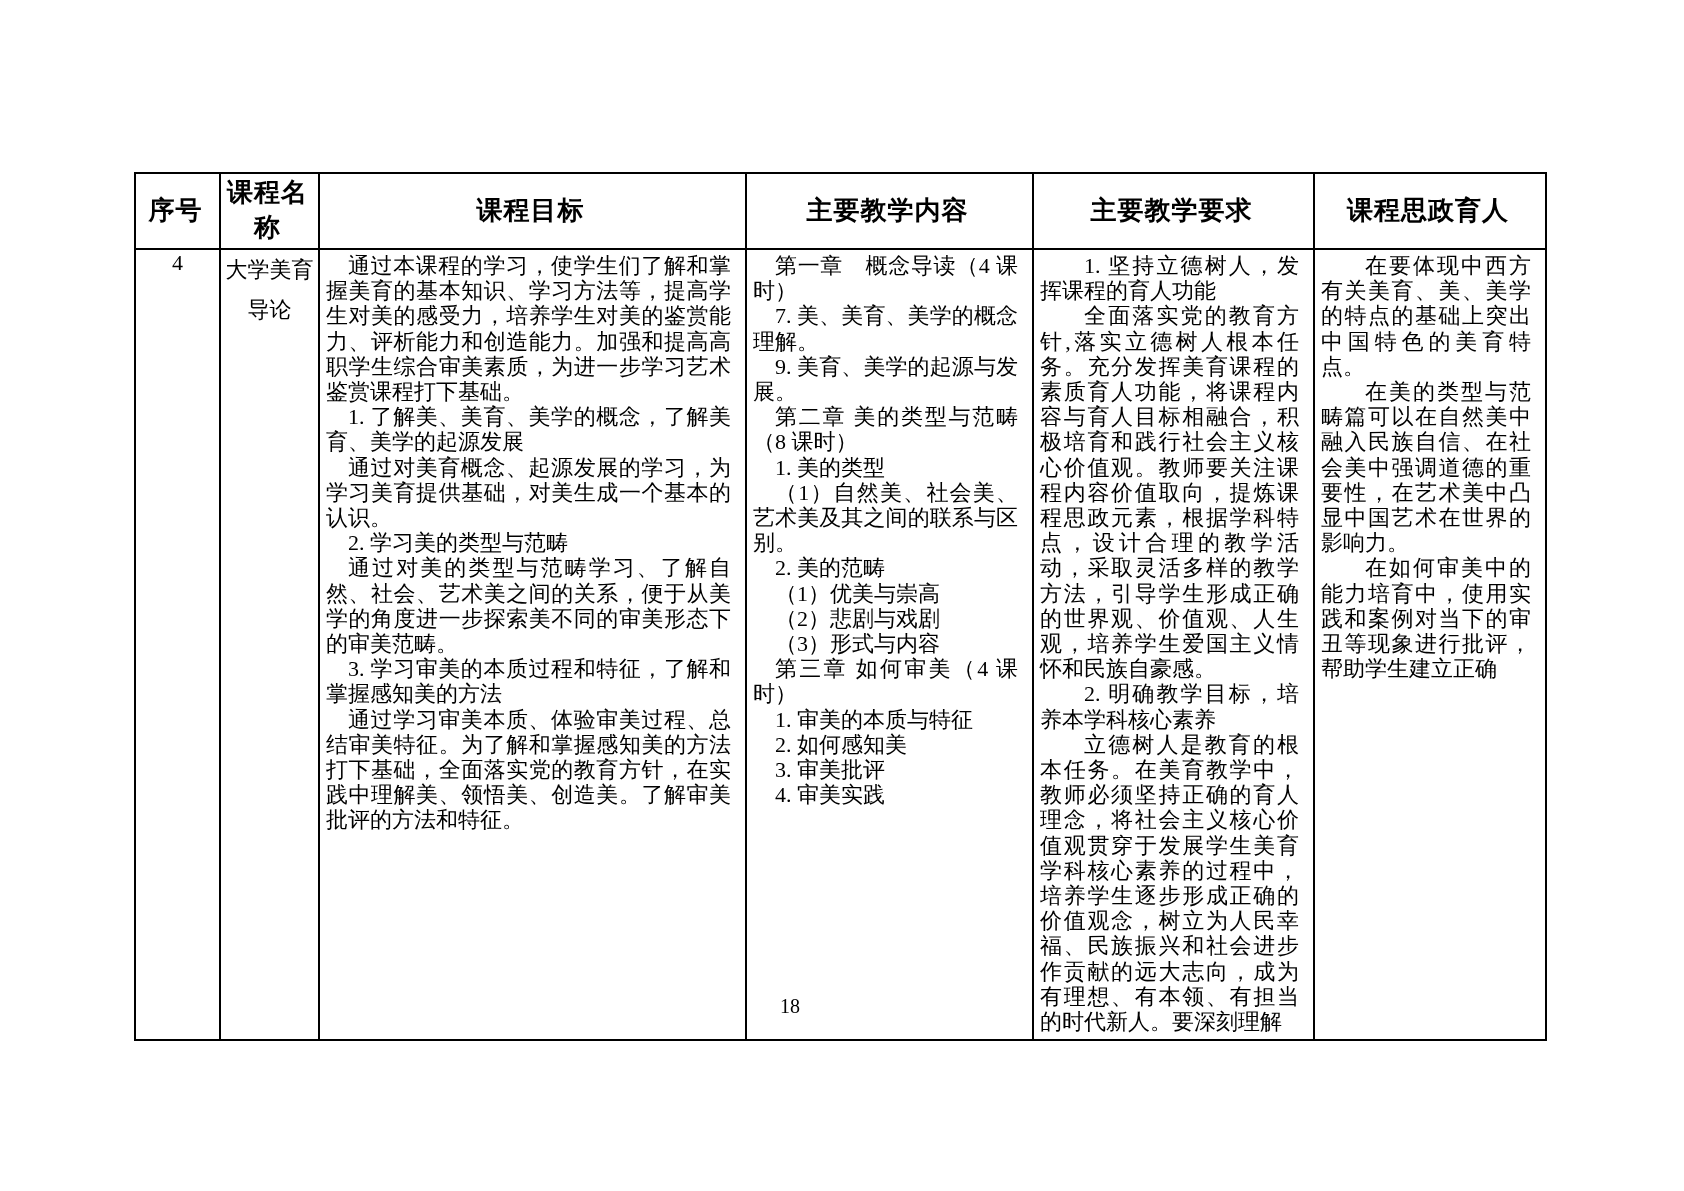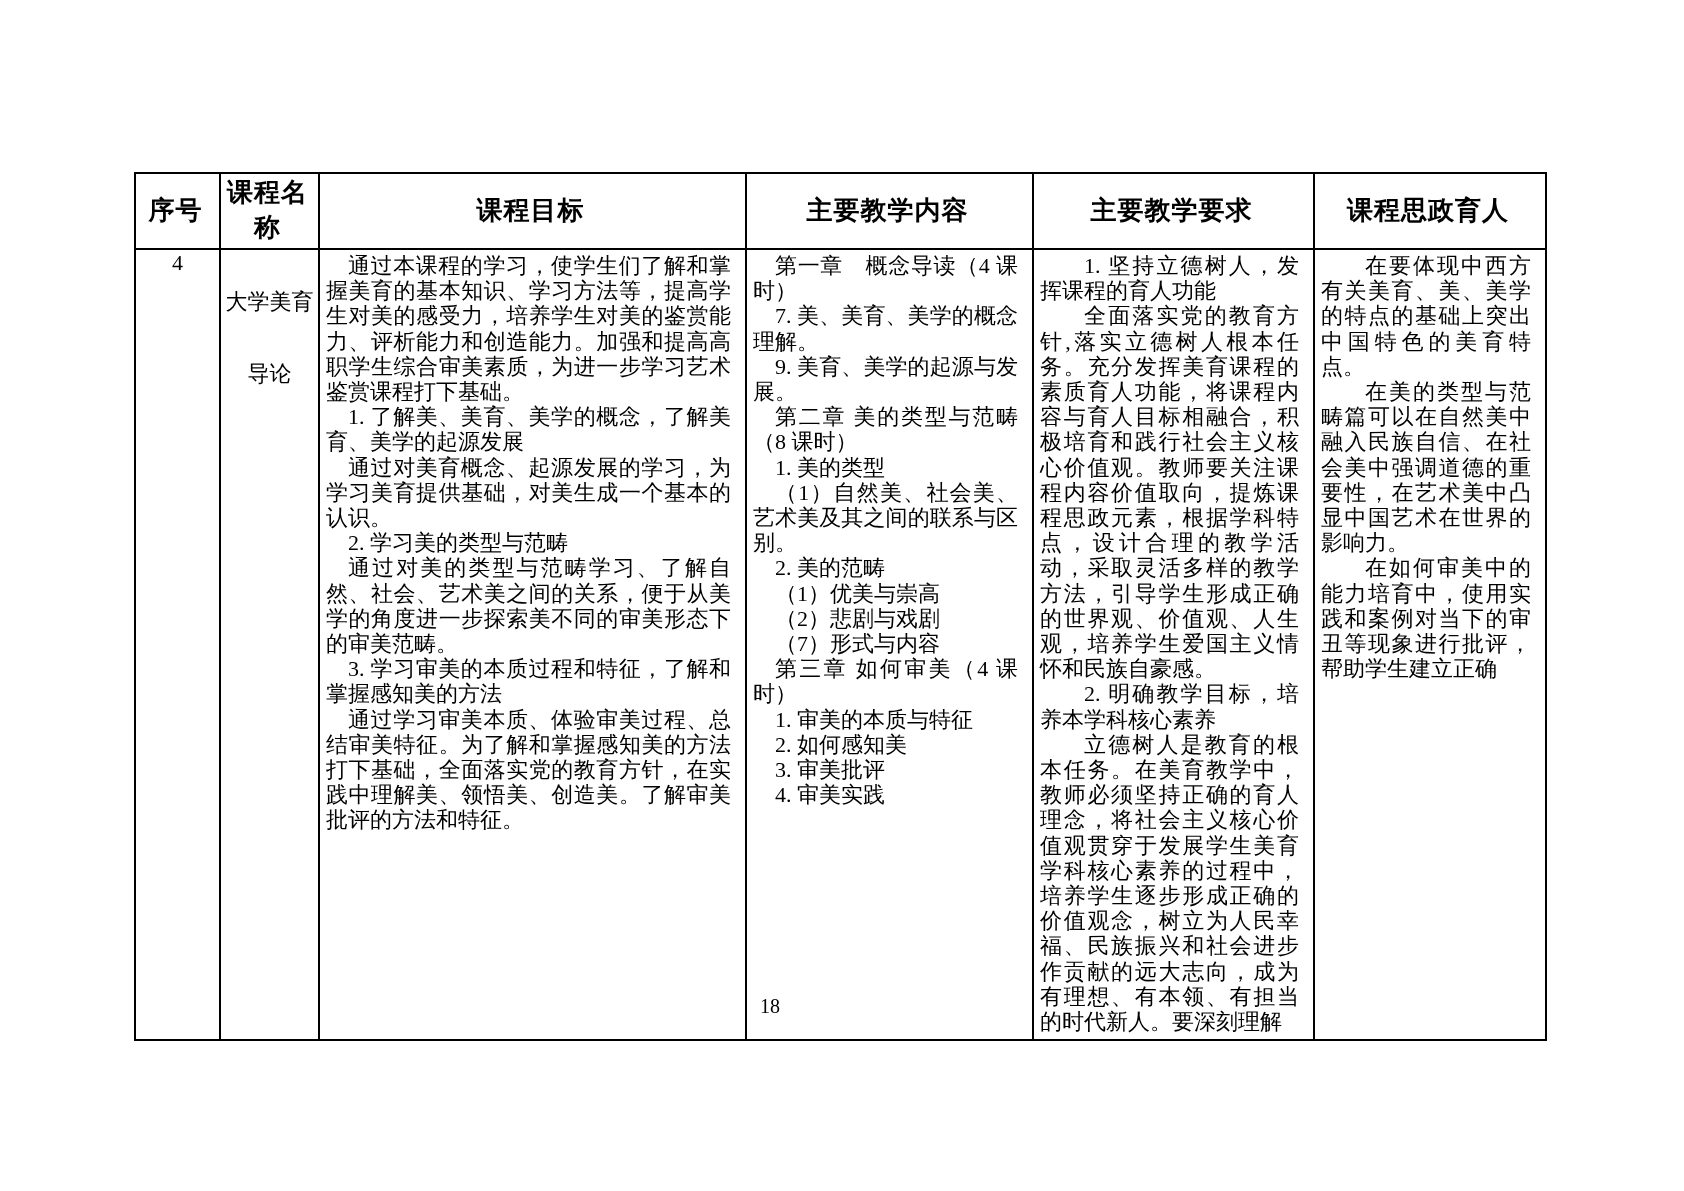--- a/index.html
+++ b/index.html
@@ -34,33 +34,34 @@
     vertical-align:top;
     font-size:22px;
     line-height:25.2px;
     height:737px;
   }
   td.vcenter {
     vertical-align:middle;
     text-align:center;
     font-size:23px;
   }
-  .course-name div { line-height:40px;margin-top:32px; }
+  .course-name div { line-height:40px; }
   .cellpad {
     padding:3px 14px 5px 6px;
     text-align:justify;
   }
   .cellpad p { margin:0; padding:0; }
   .i1 { text-indent:1em; }
   .i2 { text-indent:2em; }
 
   .page-number {
     position:absolute;
     left:760px; top:995px;
     width:60px;
+    text-align:center;
     font-size:20px;
   }
 </style>
 </head>
 <body>
 
 <div class="page">
 
   <table class="schedule">
     <colgroup>
@@ -103,21 +104,21 @@
           <div class="cellpad">
             <p class="i1">第一章　概念导读（4 课时）</p>
             <p class="i1">7. 美、美育、美学的概念理解。</p>
             <p class="i1">9. 美育、美学的起源与发展。</p>
             <p class="i1">第二章 美的类型与范畴（8 课时）</p>
             <p class="i1">1. 美的类型</p>
             <p class="i1">（1）自然美、社会美、艺术美及其之间的联系与区别。</p>
             <p class="i1">2. 美的范畴</p>
             <p class="i1">（1）优美与崇高</p>
             <p class="i1">（2）悲剧与戏剧</p>
-            <p class="i1">（7）形式与内容</p>
+            <p class="i1">（3）形式与内容</p>
             <p class="i1">第三章 如何审美（4 课时）</p>
             <p class="i1">1. 审美的本质与特征</p>
             <p class="i1">2. 如何感知美</p>
             <p class="i1">3. 审美批评</p>
             <p class="i1">4. 审美实践</p>
           </div>
         </td>
         <td>
           <div class="cellpad">
             <p class="i2">1. 坚持立德树人，发挥课程的育人功能</p>

